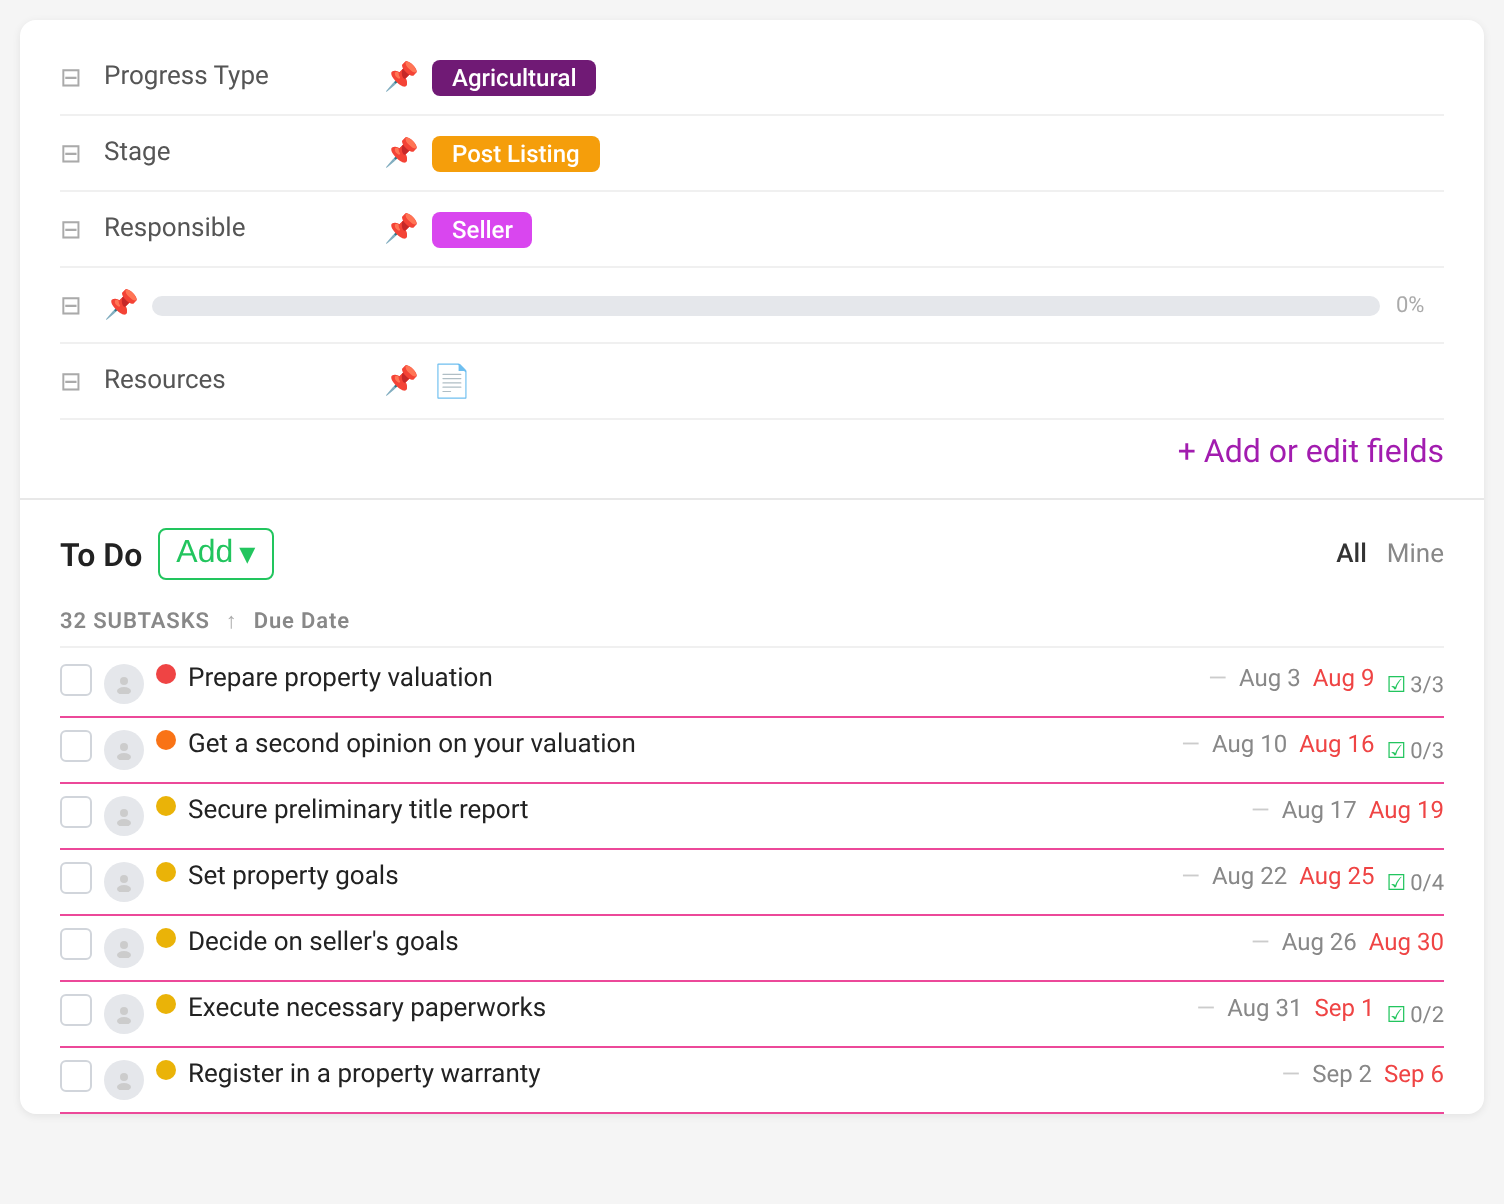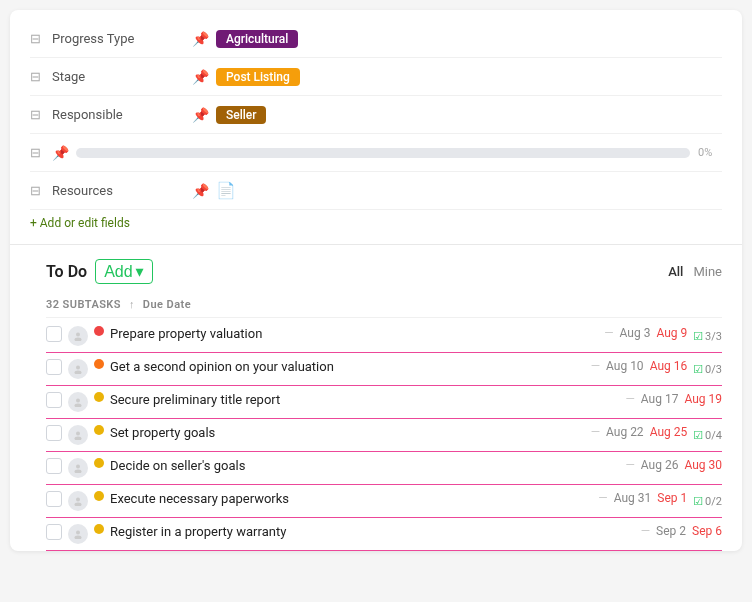--- a/index.html
+++ b/index.html
@@ -57,21 +57,21 @@
     .badge {
       border-radius: 4px;
       padding: 2px 10px;
       font-size: 12px;
       font-weight: 500;
       color: #fff;
       display: inline-block;
     }
     .badge-green { background: #701a75; }
     .badge-yellow { background: #f59e0b; }
-    .badge-teal { background: #a16207; }
+    .badge-teal { background: #d946ef; }
     .progress-bar-container {
       display: flex;
       align-items: center;
       gap: 8px;
       width: 100%;
     }
     .progress-track {
       flex: 1;
       height: 10px;
       background: #e5e7eb;
@@ -87,30 +87,30 @@
     .progress-label {
       font-size: 11px;
       color: #aaa;
       min-width: 24px;
     }
     .resource-icon {
       color: #ccc;
       font-size: 16px;
     }
     .add-edit-fields {
-      text-align: left;
+      text-align: right;
       padding: 6px 0 4px 0;
-      color: #4d7c0f;
-      font-size: 12px;
+      color: #a21caf;
+      font-size: 16px;
       cursor: pointer;
     }
 
     
     .todo-section {
-      padding: 14px 20px 0 36px;
+      padding: 14px 20px 0 20px;
     }
     .todo-header {
       display: flex;
       align-items: center;
       justify-content: space-between;
       margin-bottom: 10px;
     }
     .todo-title-group {
       display: flex;
       align-items: center;

